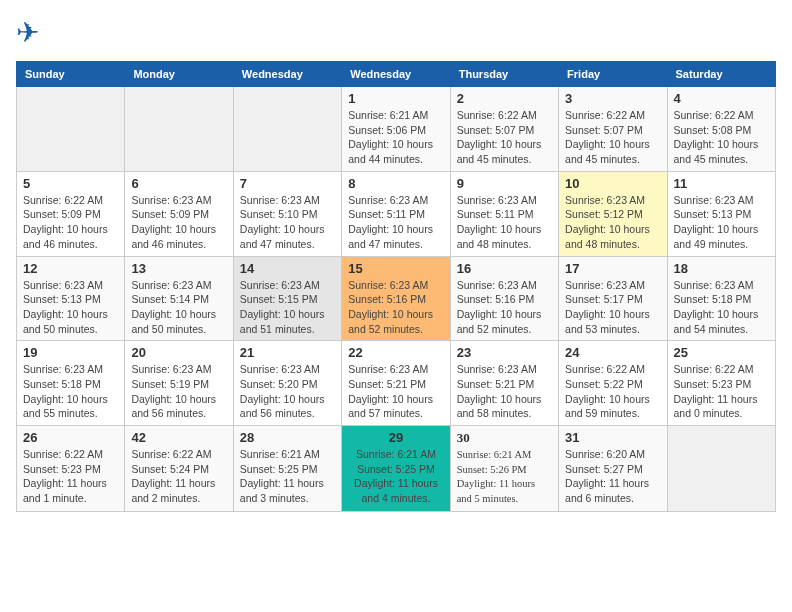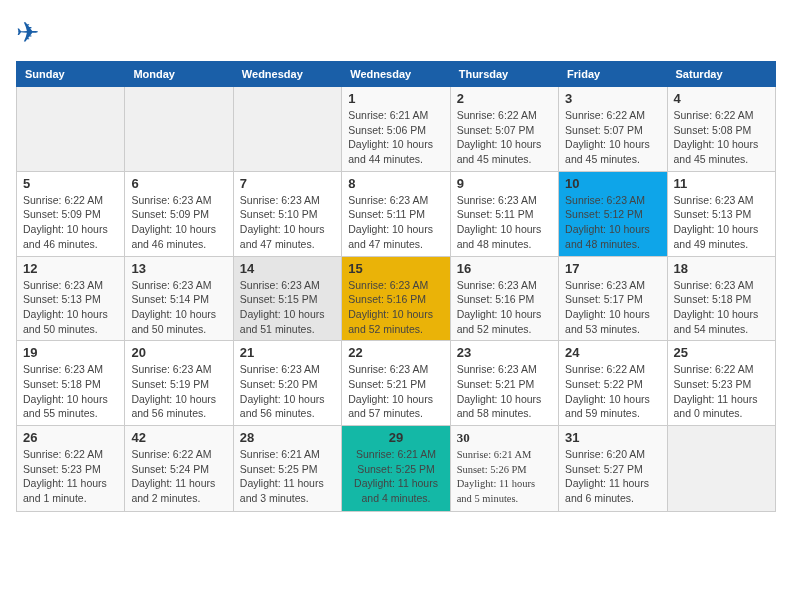--- a/index.html
+++ b/index.html
@@ -189,21 +189,21 @@
 Daylight: 10 hours
 and 47 minutes.</div>
         </td>
         <td style="background: rgb(255, 255, 255);">
           <span class="day-number">9</span>
           <div class="day-info" style="white-space: pre-line;">Sunrise: 6:23 AM
 Sunset: 5:11 PM
 Daylight: 10 hours
 and 48 minutes.</div>
         </td>
-        <td style="background: #0ea5e9;">
+        <td style="background: #fef9c3;">
           <span class="day-number">10</span>
           <div class="day-info" style="white-space: pre-line;">Sunrise: 6:23 AM
 Sunset: 5:12 PM
 Daylight: 10 hours
 and 48 minutes.</div>
         </td>
         <td style="background: rgb(255, 255, 255);">
           <span class="day-number">11</span>
           <div class="day-info" style="white-space: pre-line;">Sunrise: 6:23 AM
 Sunset: 5:13 PM
@@ -226,21 +226,21 @@
 Daylight: 10 hours
 and 50 minutes.</div>
         </td>
         <td style="background: #e5e5e5;">
           <span class="day-number">14</span>
           <div class="day-info" style="white-space: pre-line;">Sunrise: 6:23 AM
 Sunset: 5:15 PM
 Daylight: 10 hours
 and 51 minutes.</div>
         </td>
-        <td style="background: #eab308;">
+        <td style="background: #fdba74;">
           <span class="day-number">15</span>
           <div class="day-info" style="white-space: pre-line;">Sunrise: 6:23 AM
 Sunset: 5:16 PM
 Daylight: 10 hours
 and 52 minutes.</div>
         </td>
         <td style="background: rgb(249, 249, 249); margin-left: 32px;">
           <span class="day-number">16</span>
           <div class="day-info" style="white-space: pre-line;">Sunrise: 6:23 AM
 Sunset: 5:16 PM

